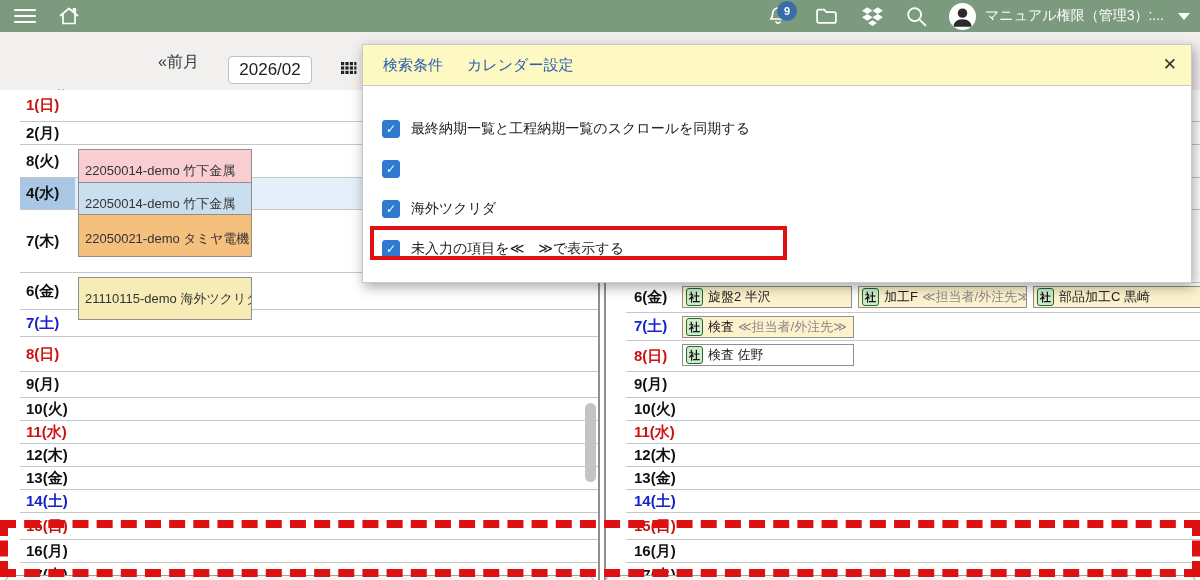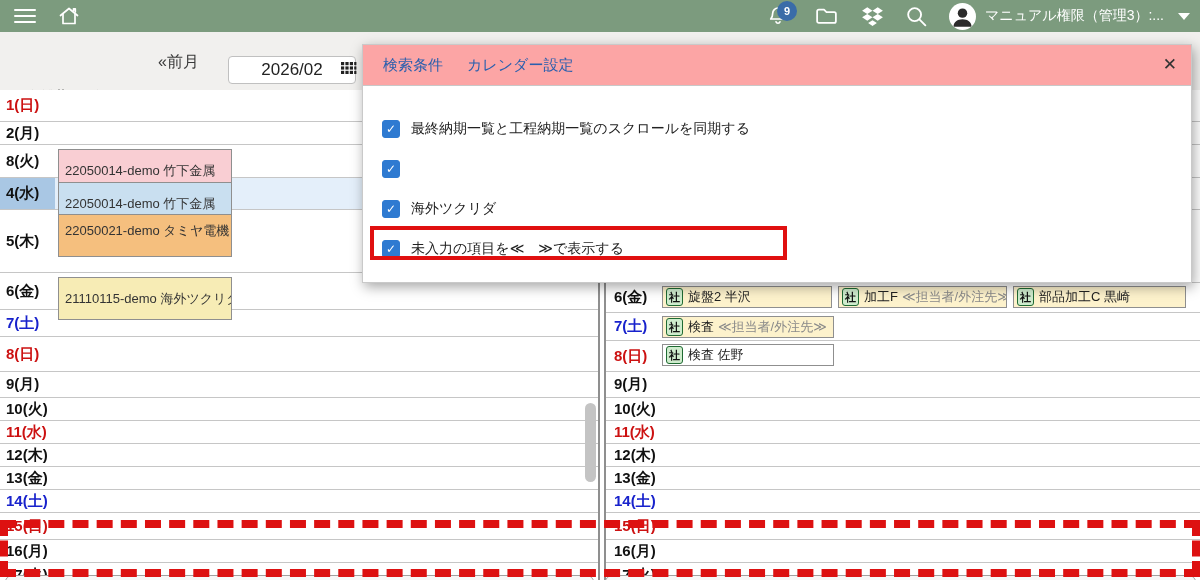--- a/index.html
+++ b/index.html
@@ -21,59 +21,59 @@
   .avatar{width:27px;height:27px;border-radius:50%;background:#fff;display:flex;align-items:center;
           justify-content:center;overflow:hidden;margin-right:9px;}
   .user-label{color:#fff;font-size:14px;white-space:nowrap;max-width:190px;overflow:hidden;}
   .caret{width:0;height:0;border-left:6px solid transparent;border-right:6px solid transparent;
          border-top:7px solid #fff;margin-left:14px;cursor:pointer;}
   
   .toolbar{position:absolute;left:0;top:32px;width:1200px;height:58px;background:#f1f0ee;
            border-bottom:1px solid #c6c6c6;}
   .tb-title{position:absolute;left:8px;top:19px;font-size:16px;font-weight:700;color:#111;margin-top:37px;}
   .prev-month{position:absolute;left:158px;top:20px;font-size:16px;color:#3a3a3a;cursor:pointer;}
-  .month-input{position:absolute;left:228px;top:24px;width:128px;height:28px;border:1px solid #c0c0c0;
+  .month-input{position:absolute;left:228px;top:24px;width:84px;height:28px;border:1px solid #c0c0c0;
                border-radius:4px;text-align:center;font-size:17px;color:#222;background:#fff;
                font-family:"Liberation Sans","DejaVu Sans",sans-serif;box-sizing:border-box;}
   .grid-btn{position:absolute;left:340px;top:29px;width:17px;height:17px;cursor:pointer;}
   
   .panel{position:absolute;top:90px;bottom:0;background:#fff;}
   .panel-left{left:0;width:598px;border-right:2px solid #8f8f8f;}
   .panel-right{left:604px;width:594px;border-left:2px solid #8f8f8f;}
   .cal-row{display:flex;align-items:center;border-bottom:1px solid #c6c6c6;box-sizing:border-box;
-           background:#fff;}
+           background:#fff;margin-left:20px;}
   .cal-row.selected{background:#e4effa;}
   .date-label{flex:0 0 55px;font-size:15px;font-weight:700;padding-left:6px;box-sizing:border-box;
               align-self:stretch;display:flex;align-items:center;white-space:nowrap;}
   .panel-right .date-label{flex:0 0 56px;padding-left:8px;}
   .cal-row.selected .date-label{background:#a9c7e4;}
   .date-label.weekday{color:#111;} .date-label.sun{color:#cc1111;} .date-label.sat{color:#1822cc;}
   .entries{display:flex;gap:6px;align-self:flex-start;margin-top:4px;margin-left:3px;}
   .panel-right .entries{margin-top:3px;margin-left:0;}
   .entry{height:43px;border:1px solid #8f8f8f;box-sizing:border-box;display:flex;align-items:center;
-         padding:16px 6px;font-size:13px;color:#333;white-space:nowrap;overflow:hidden;cursor:pointer;}
+         padding:8px 6px;font-size:13px;color:#333;white-space:nowrap;overflow:hidden;cursor:pointer;}
   .panel-right .entry{height:22px;padding:0 6px 0 3px;color:#222;}
   .badge-sha{flex:0 0 auto;width:15px;height:16px;border:1px solid #1f6b33;border-radius:3px;
              background:#cfeccd;color:#111;font-size:11px;font-weight:700;display:flex;
              align-items:center;justify-content:center;margin-right:5px;}
   .esub{color:#8a8a8a;margin-left:4px;}
   
   .vscroll-thumb{position:absolute;left:585px;top:403px;width:11px;height:79px;border-radius:6px;
                  background:#c4c4c4;z-index:15;cursor:pointer;}
   .bottom-bar{position:absolute;top:575px;height:12px;background:#f7f7f7;border:1px solid #a0a0a0;
               border-radius:7px 7px 0 0;box-sizing:border-box;z-index:18;}
   .bottom-bar.l{left:5px;width:589px;} .bottom-bar.r{left:605px;width:591px;}
   
   .dashed-rect{position:absolute;left:0;top:520px;width:1200px;height:57px;box-sizing:border-box;
                border:8px dashed #dd1111;z-index:50;pointer-events:none;}
   
   .popup{position:absolute;left:362px;top:44px;width:830px;height:239px;background:#fff;
          border:1px solid #c9c9c9;box-sizing:border-box;box-shadow:2px 4px 12px rgba(0,0,0,.35);
          z-index:60;}
-  .tabbar{position:relative;height:40px;background:#fca5a5;border-bottom:1px solid #c8c8c8;
+  .tabbar{position:relative;height:40px;background:#fef9c3;border-bottom:1px solid #c8c8c8;
           display:flex;align-items:stretch;box-sizing:content-box;}
   .tab{display:flex;align-items:center;font-size:15px;color:#2a5fae;cursor:pointer;margin-left:24px;}
   .tab:first-child{margin-left:20px;}
   .tab.active{background:#fff;color:#9a9a9a;border-left:1px solid #d4d4d4;border-right:1px solid #d4d4d4;
               padding:0 13px;margin-bottom:-1px;z-index:1;}
   .close-x{position:absolute;right:14px;top:9px;font-size:17px;color:#333;cursor:pointer;z-index:2;}
   .popup-body{position:relative;padding-top:23px;}
   .cbrow{height:40px;display:flex;align-items:center;padding-left:19px;cursor:pointer;}
   .checkbox{width:16px;height:16px;border-radius:3px;background:#fff;border:1px solid #999;
             display:flex;align-items:center;justify-content:center;flex:0 0 auto;}
@@ -179,21 +179,21 @@
       </div>
       <div class="cal-row selected" style="height: 32px;">
         <div class="date-label weekday">4(水)</div>
         <div class="entries">
           <div class="entry" style="background: rgb(201, 223, 240); width: 174px;">
             <span class="etext">22050014-demo 竹下金属</span>
           </div>
         </div>
       </div>
       <div class="cal-row" style="height: 63px;">
-        <div class="date-label weekday">5(木)</div>
+        <div class="date-label weekday">7(木)</div>
         <div class="entries">
           <div class="entry" style="background: rgb(245, 191, 126); width: 174px; align-items: flex-end;">
             <span class="etext">22050021-demo タミヤ電機</span>
           </div>
         </div>
       </div>
       <div class="cal-row" style="height: 37px;">
         <div class="date-label weekday">6(金)</div>
         <div class="entries">
           <div class="entry" style="background: rgb(247, 236, 181); width: 174px;">

